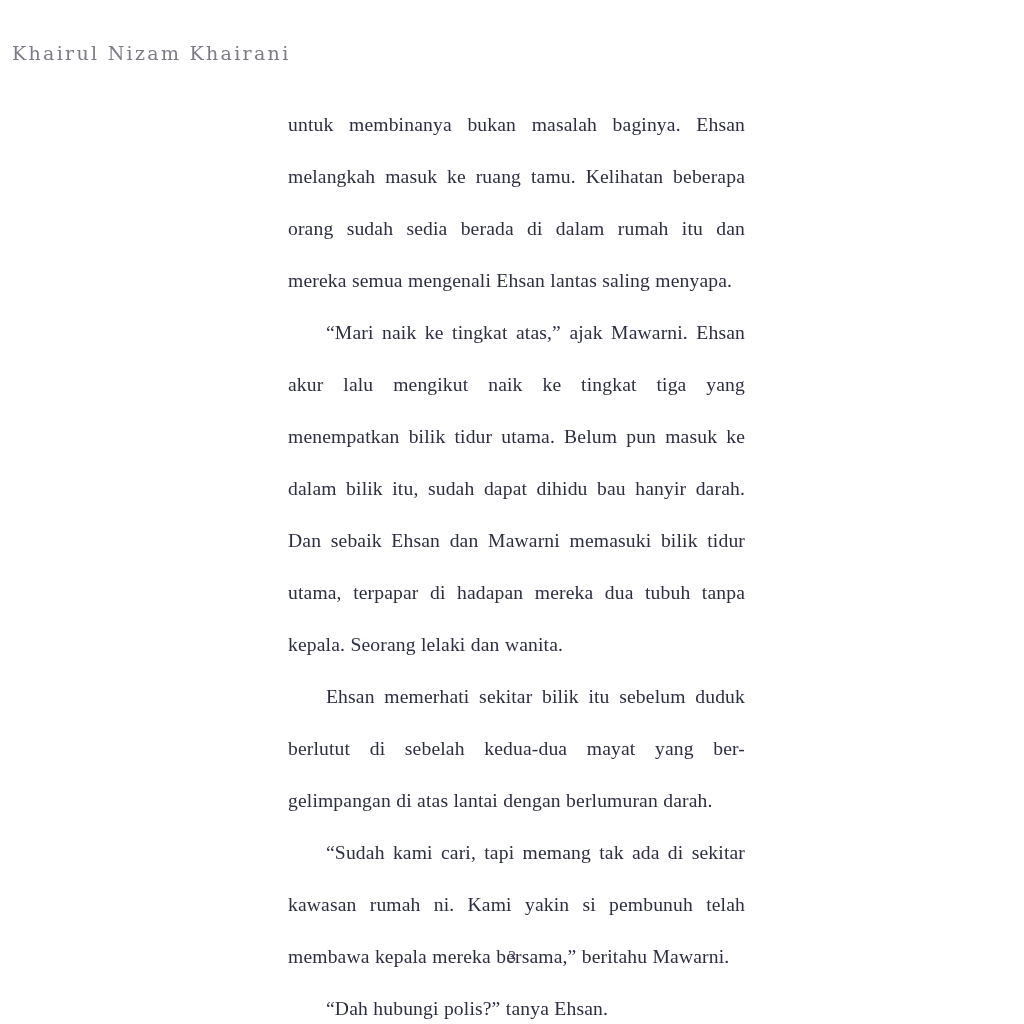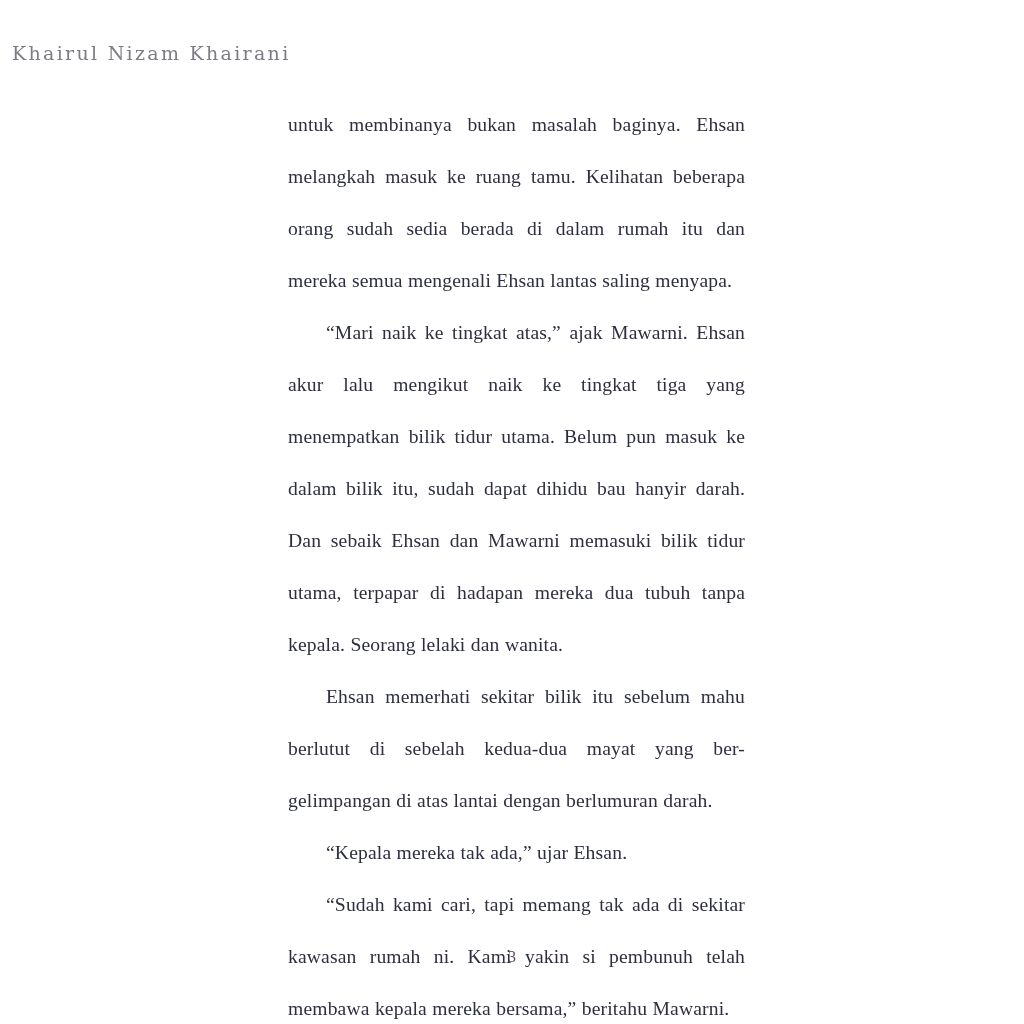--- a/index.html
+++ b/index.html
@@ -68,22 +68,21 @@
 </head>
 <body>
 
 <div class="page">
 
   <div class="running-head">Khairul Nizam Khairani</div>
 
   <div class="text-block">
     <p class="para">untuk membinanya bukan masalah baginya. Ehsan melangkah masuk ke ruang tamu. Kelihatan beberapa orang sudah sedia berada di dalam rumah itu dan mereka semua mengenali Ehsan lantas saling menyapa.</p>
     <p class="para indent">“Mari naik ke tingkat atas,” ajak Mawarni. Ehsan akur lalu mengikut naik ke tingkat tiga yang menempatkan bilik tidur utama. Belum pun masuk ke dalam bilik itu, sudah dapat dihidu bau hanyir darah. Dan sebaik Ehsan dan Mawarni memasuki bilik tidur utama, terpapar di hadapan mereka dua tubuh tanpa kepala. Seorang lelaki dan wanita.</p>
-    <p class="para indent">Ehsan memerhati sekitar bilik itu sebelum mahu berlutut di sebelah kedua-dua mayat yang ber-gelimpangan di atas lantai dengan berlumuran darah.</p>
-    <p class="para indent short">“Kepala mereka tak ada,” ujar Ehsan.</p>
+    <p class="para indent">Ehsan memerhati sekitar bilik itu sebelum duduk berlutut di sebelah kedua-dua mayat yang ber-gelimpangan di atas lantai dengan berlumuran darah.</p>
     <p class="para indent">“Sudah kami cari, tapi memang tak ada di sekitar kawasan rumah ni. Kami yakin si pembunuh telah membawa kepala mereka bersama,” beritahu Mawarni.</p>
     <p class="para indent short">“Dah hubungi polis?” tanya Ehsan.</p>
     <p class="para indent">Ehsan bangkit dan menghampiri Mawarni. “Kematian ini tak boleh diketahui oleh polis atau sesiapa pun termasuklah dalam komuniti kita,” katanya dengan wajah serius.</p>
   </div>
 
   <div class="folio">3</div>
 
 </div>
 
 </body></html>

